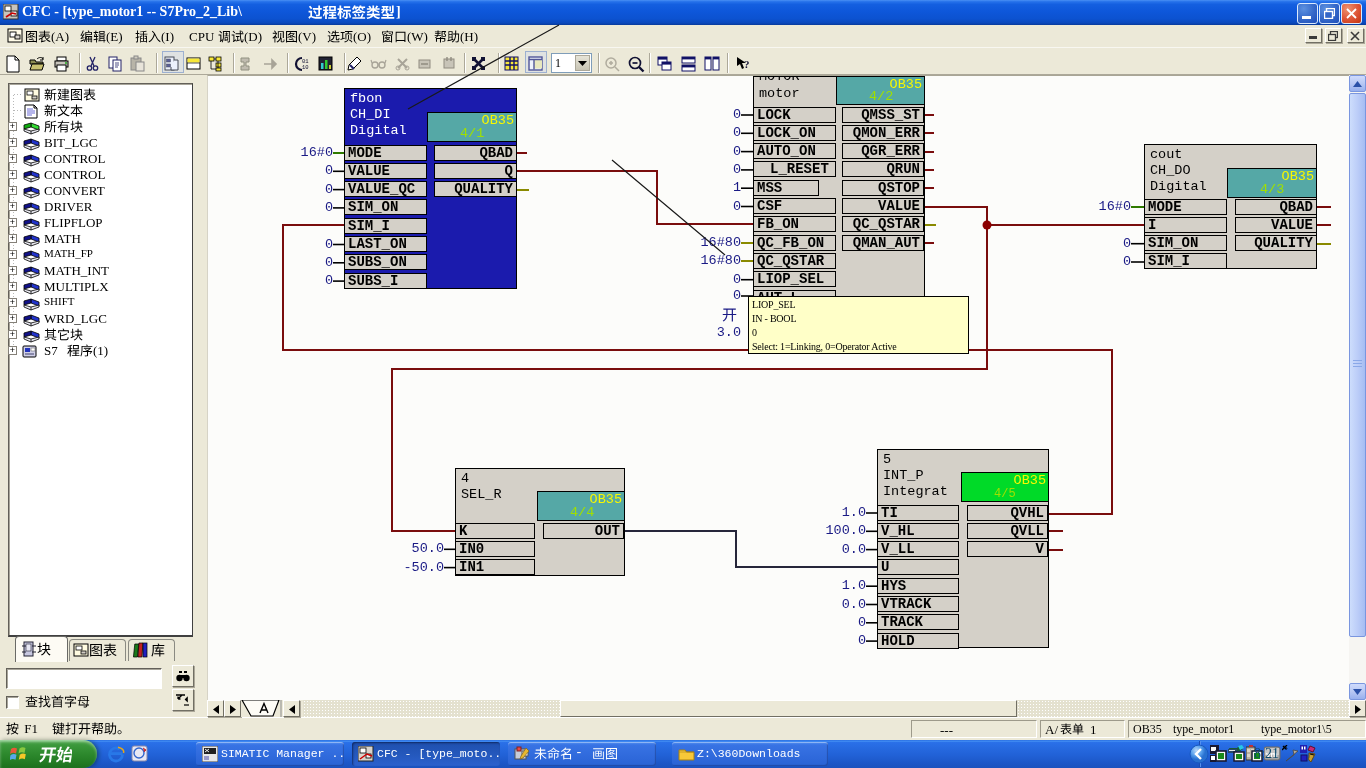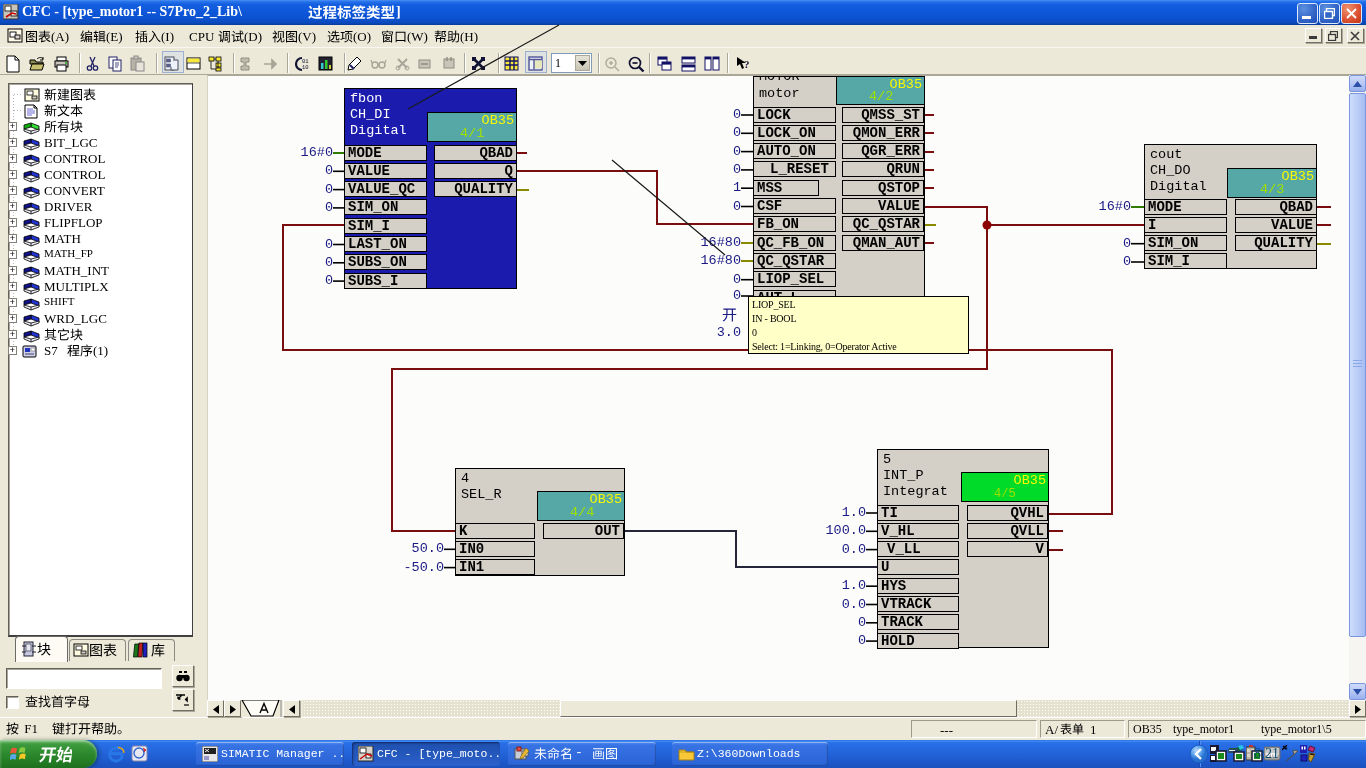--- a/index.html
+++ b/index.html
@@ -802,21 +802,21 @@
 <div class="blk" style="left:877px;top:449px;width:172px;height:199px;background:#d4d0c8;z-index:6"></div>
 <div class="hdrt" style="left:883px;top:452px;color:#000;z-index:7">5</div>
 <div class="hdrt" style="left:883px;top:468px;color:#000;z-index:7">INT_P</div>
 <div class="hdrt" style="left:883px;top:484px;color:#000;z-index:7">Integrat</div>
 <div class="badge" style="left:961px;top:472px;width:88px;height:30px;background:#00da28;z-index:7">
     <div style="position:absolute;right:2px;top:0;font-size:13.5px;color:#f8f800">OB35</div>
     <div style="position:absolute;left:32px;bottom:0;font-size:12px;color:#a0e000">4/5</div>
   </div>
 <div class="cell" style="left:877px;top:504.5px;width:82px;padding-left:3px;z-index:6">TI</div>
 <div class="cell" style="left:877px;top:522.8px;width:82px;padding-left:3px;z-index:6">V_HL</div>
-<div class="cell" style="left:877px;top:541.1px;width:82px;padding-left:9px;z-index:6">V_LL</div>
+<div class="cell" style="left:877px;top:541.1px;width:82px;padding-left:3px;z-index:6">V_LL</div>
 <div class="cell" style="left:877px;top:559.4px;width:82px;padding-left:3px;z-index:6">U</div>
 <div class="cell" style="left:877px;top:577.7px;width:82px;padding-left:3px;z-index:6">HYS</div>
 <div class="cell" style="left:877px;top:596px;width:82px;padding-left:3px;z-index:6">VTRACK</div>
 <div class="cell" style="left:877px;top:614.3px;width:82px;padding-left:3px;z-index:6">TRACK</div>
 <div class="cell" style="left:877px;top:632.6px;width:82px;padding-left:3px;z-index:6">HOLD</div>
 <div class="cell" style="left:967px;top:504.5px;width:81px;padding-right:3px;text-align:right;z-index:6">QVHL</div>
 <div class="cell" style="left:967px;top:522.8px;width:81px;padding-right:3px;text-align:right;z-index:6">QVLL</div>
 <div class="cell" style="left:967px;top:541.1px;width:81px;padding-right:3px;text-align:right;z-index:6">V</div>
 <div class="val" style="right:1033px;top:145px;z-index:6">16#0</div>
 <div class="val" style="right:1033px;top:163.3px;z-index:6">0</div>

